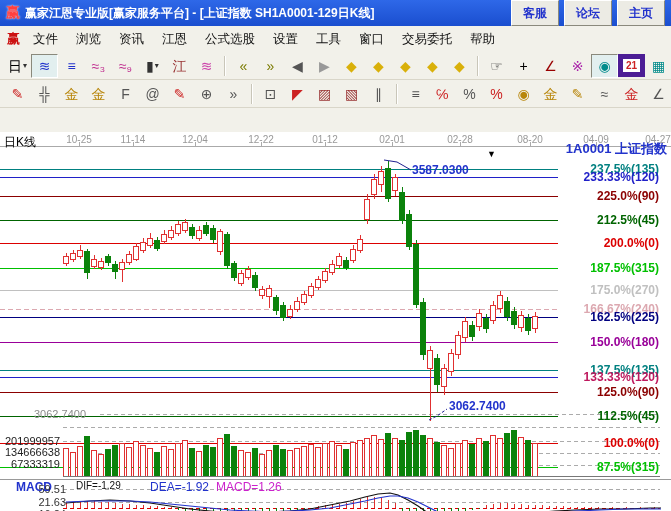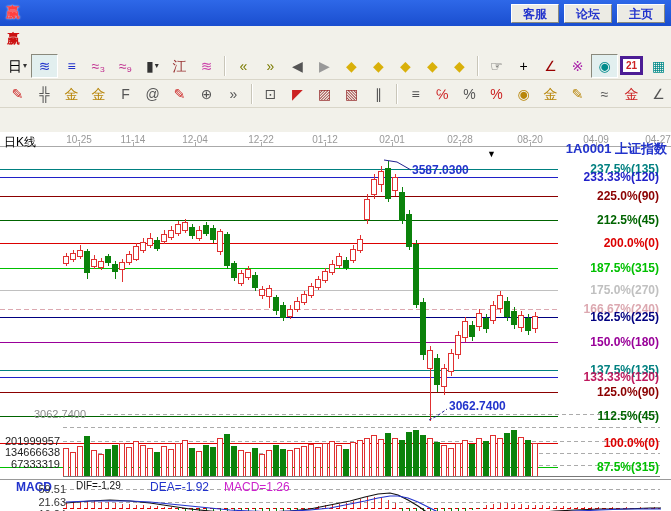--- a/index.html
+++ b/index.html
@@ -6,65 +6,78 @@
   #app{position:relative;width:671px;height:511px;overflow:hidden;
        font-family:"Liberation Sans","DejaVu Sans",sans-serif;background:#F2F1EA;
        -webkit-font-smoothing:antialiased;}
   
   #titlebar{position:absolute;left:0;top:0;width:671px;height:26px;
             background:linear-gradient(180deg,#2e68e8,#1a4ecf);display:flex;align-items:center;}
   #titlebar .logo{color:#ff4040;font-weight:bold;font-size:14px;margin:0 5px 0 6px;
             text-shadow:0 0 2px #fff;}
   #titlebar .wtitle{color:#fff;font-size:12px;font-weight:bold;white-space:nowrap;}
   #titlebar .btns{margin-left:auto;display:flex;gap:5px;padding-right:6px;}
-  .tbtn{width:48px;height:19px;font-size:12px;font-weight:bold;color:#2233CC;
+  .tbtn{width:48px;height:26px;font-size:12px;font-weight:bold;color:#2233CC;
         background:#ECEBE4;border:1px solid;border-color:#ffffff #8a897c #8a897c #ffffff;
         line-height:17px;text-align:center;cursor:default;}
   
   #menubar{position:absolute;left:0;top:26px;width:671px;height:26px;background:#F2F1EA;
            border-bottom:1px solid #d9d6c9;display:flex;align-items:center;font-size:12.5px;color:#111;}
   #menubar .logo{color:#cc1111;font-weight:bold;font-size:13px;margin:0 4px 0 7px;}
   .menu-item{padding:3px 9px;white-space:nowrap;}
   
   .toolbar{position:absolute;left:0;width:671px;height:28px;background:#F2F1EA;
            border-bottom:1px solid #d9d6c9;display:flex;align-items:center;padding-left:4px;box-sizing:border-box;}
   #toolbar1{top:52px;} #toolbar2{top:80px;}
   .ticon{display:inline-flex;align-items:center;justify-content:center;height:22px;min-width:25px;
          font-size:14px;line-height:22px;border:1px solid transparent;cursor:default;user-select:none;}
   .ticon.pressed{border-color:#8a897c #ffffff #ffffff #8a897c;background:#e2efef;}
   .ticon .dd{font-size:8px;color:#333;margin-left:1px;}
-  .ticon .calbox{border:3px solid #4c1d95;background:#fff;font-size:10px;font-weight:bold;
+  .ticon .calbox{border:5px solid #4c1d95;background:#fff;font-size:10px;font-weight:bold;
          padding:1px 3px;line-height:11px;}
   .tsep{width:2px;height:20px;border-left:1px solid #c9c6b9;border-right:1px solid #ffffff;margin:0 4px;}
   
   #chart{position:absolute;left:0;top:108px;width:671px;height:395px;background:#ffffff;margin-top:24px;}
   .lbl{position:absolute;white-space:nowrap;}
   .date{font-size:10px;color:#999;width:36px;text-align:center;}
   .pctlbl{font-size:12px;font-weight:bold;right:12px;text-align:right;}
   .volscale{font-size:11px;color:#222;left:0;width:60px;text-align:right;}
   .macdscale{font-size:11px;color:#333;left:4px;width:62px;text-align:right;}
   .anno{font-size:12px;font-weight:bold;color:#2233CC;}
   svg{position:absolute;left:0;top:0;}
 </style>
 </head>
 <body>
 
 <div id="app">
 
   <div id="titlebar">
     <span class="logo">赢</span>
+    <span class="wtitle">赢家江恩专业版[赢家服务平台] - [上证指数  SH1A0001-129日K线]</span>
     <div class="btns" id="title-buttons">
         <button class="tbtn">客服</button>
         <button class="tbtn">论坛</button>
         <button class="tbtn">主页</button>
       </div>
   </div>
 
   <div id="menubar">
     <span class="logo">赢</span>
+    <div id="menu-items" style="display:flex;">
+        <div class="menu-item">文件</div>
+        <div class="menu-item">浏览</div>
+        <div class="menu-item">资讯</div>
+        <div class="menu-item">江恩</div>
+        <div class="menu-item">公式选股</div>
+        <div class="menu-item">设置</div>
+        <div class="menu-item">工具</div>
+        <div class="menu-item">窗口</div>
+        <div class="menu-item">交易委托</div>
+        <div class="menu-item">帮助</div>
+      </div>
   </div>
 
   <div id="toolbar1" class="toolbar">
       <span class="ticon">
         <span style="color: rgb(0, 0, 0);">日</span>
         <span class="dd">▾</span>
       </span>
       <span class="ticon pressed">
         <span style="color: rgb(34, 51, 204);">≋</span>
       </span>
@@ -565,21 +578,21 @@
 
     <span class="lbl anno" style="left:412px;top:31px;">3587.0300</span>
 
     <span class="lbl anno" style="left:449px;top:267px;">3062.7400</span>
 
     <span class="lbl" style="left:34px;top:276px;font-size:11px;color:#8a8a8a;">3062.7400</span>
 
     <span class="lbl" style="left:16px;top:348px;font-size:12px;font-weight:bold;color:#2233CC;">MACD</span>
     <span class="lbl" style="left:76px;top:348px;font-size:10px;color:#111;">DIF=-1.29</span>
     <span class="lbl" style="left:150px;top:348px;font-size:12px;color:#2233CC;">DEA=-1.92</span>
-    <span class="lbl" style="left:224px;top:348px;font-size:12px;color:#CC22CC;">MACD=1.26</span>
+    <span class="lbl" style="left:216px;top:348px;font-size:12px;color:#CC22CC;">MACD=1.26</span>
   <span class="lbl date" style="left: 61px; top: 2px;">10-25</span>
       <span class="lbl date" style="left: 115px; top: 2px;">11-14</span>
       <span class="lbl date" style="left: 177px; top: 2px;">12-04</span>
       <span class="lbl date" style="left: 243px; top: 2px;">12-22</span>
       <span class="lbl date" style="left: 307px; top: 2px;">01-12</span>
       <span class="lbl date" style="left: 374px; top: 2px;">02-01</span>
       <span class="lbl date" style="left: 442px; top: 2px;">02-28</span>
       <span class="lbl date" style="left: 512px; top: 2px;">08-20</span>
       <span class="lbl date" style="left: 578px; top: 2px;">04-09</span>
       <span class="lbl date" style="left: 640px; top: 2px;">04-27</span>

